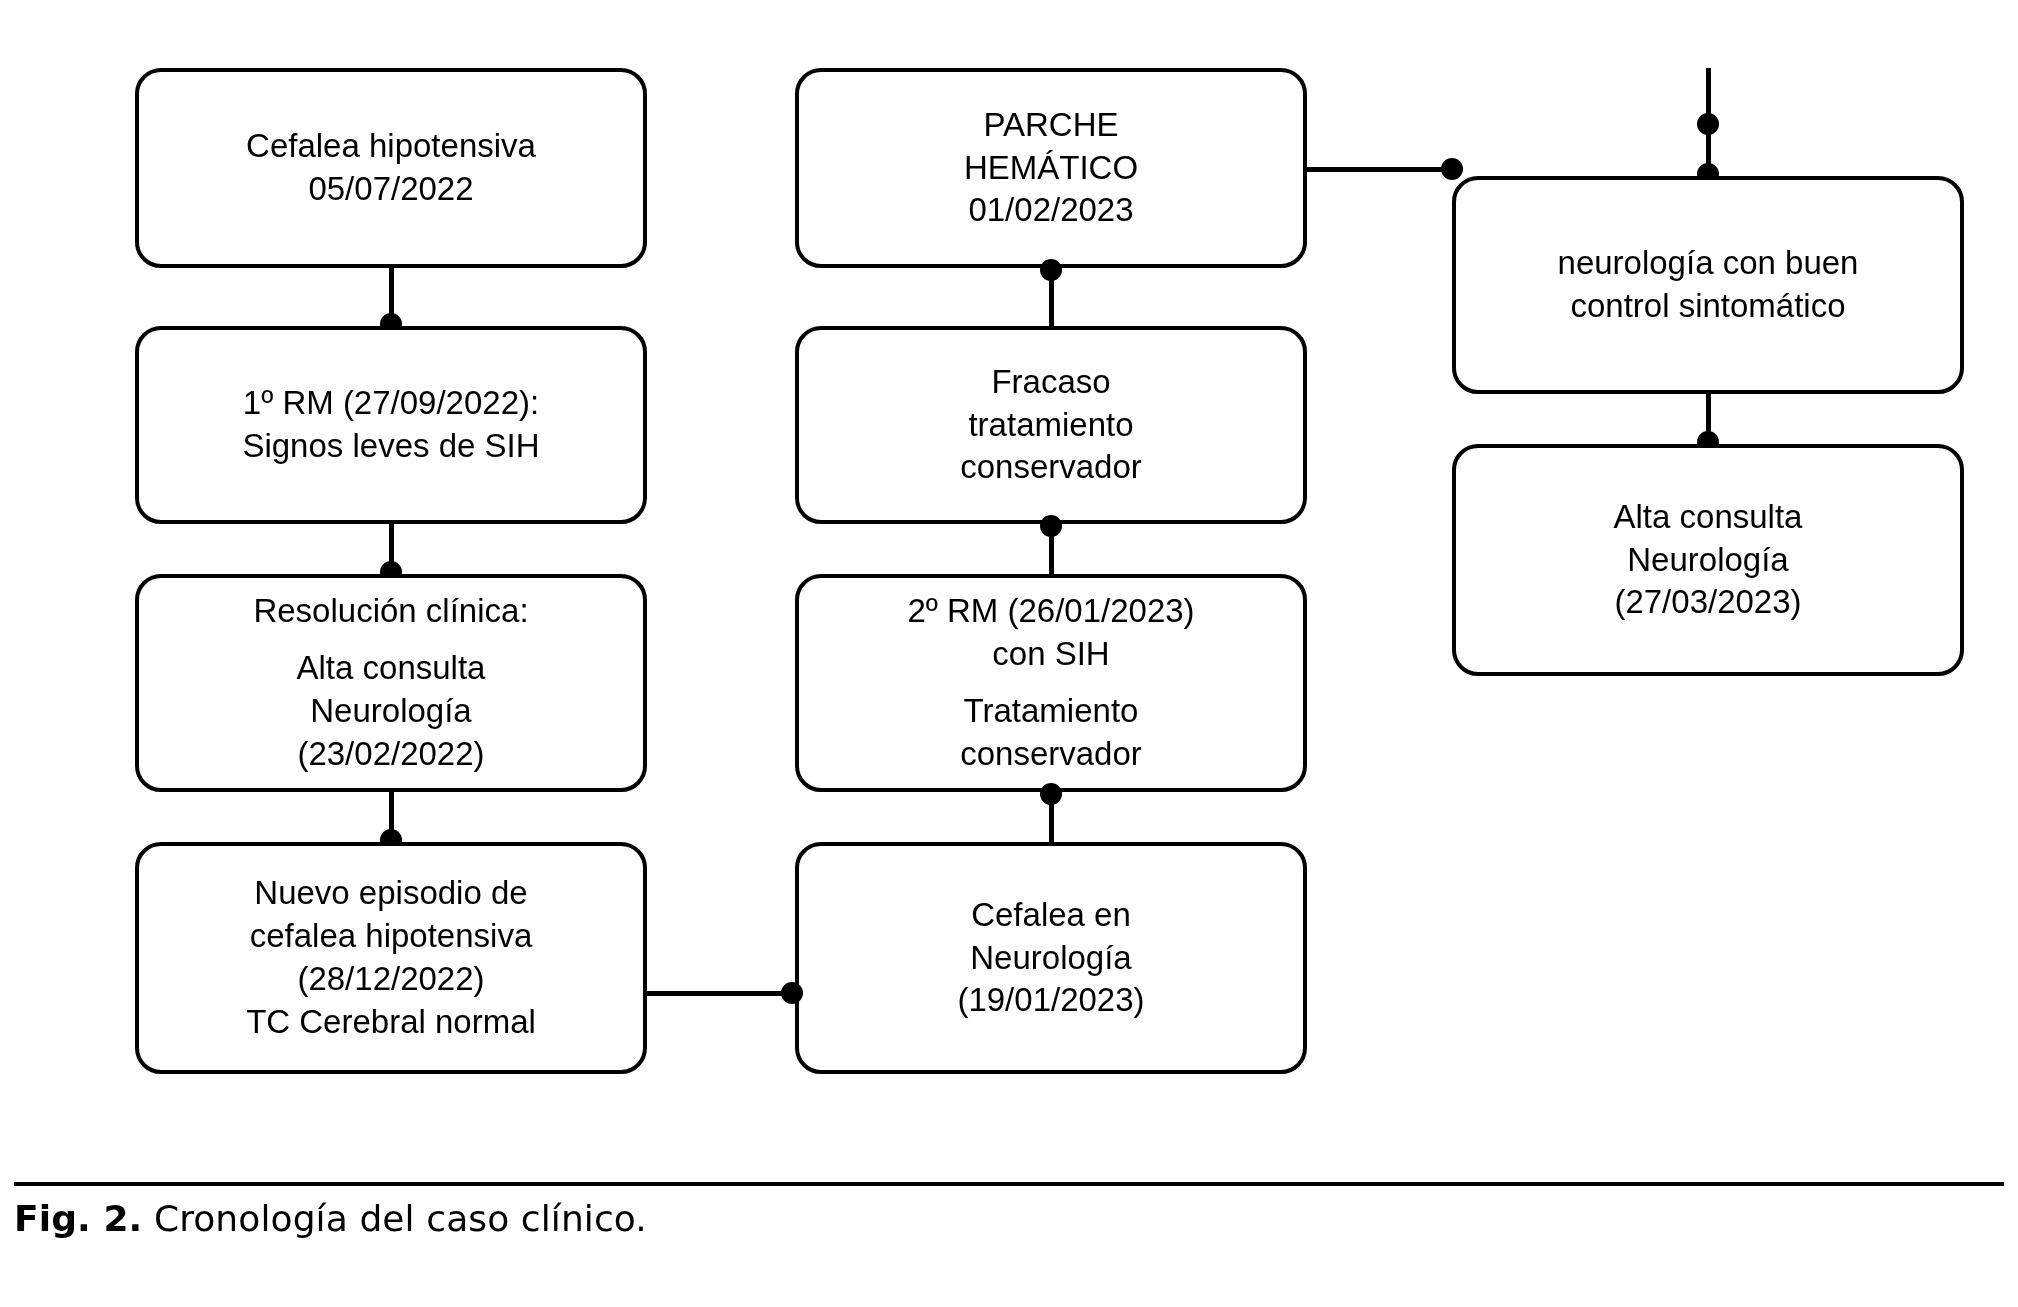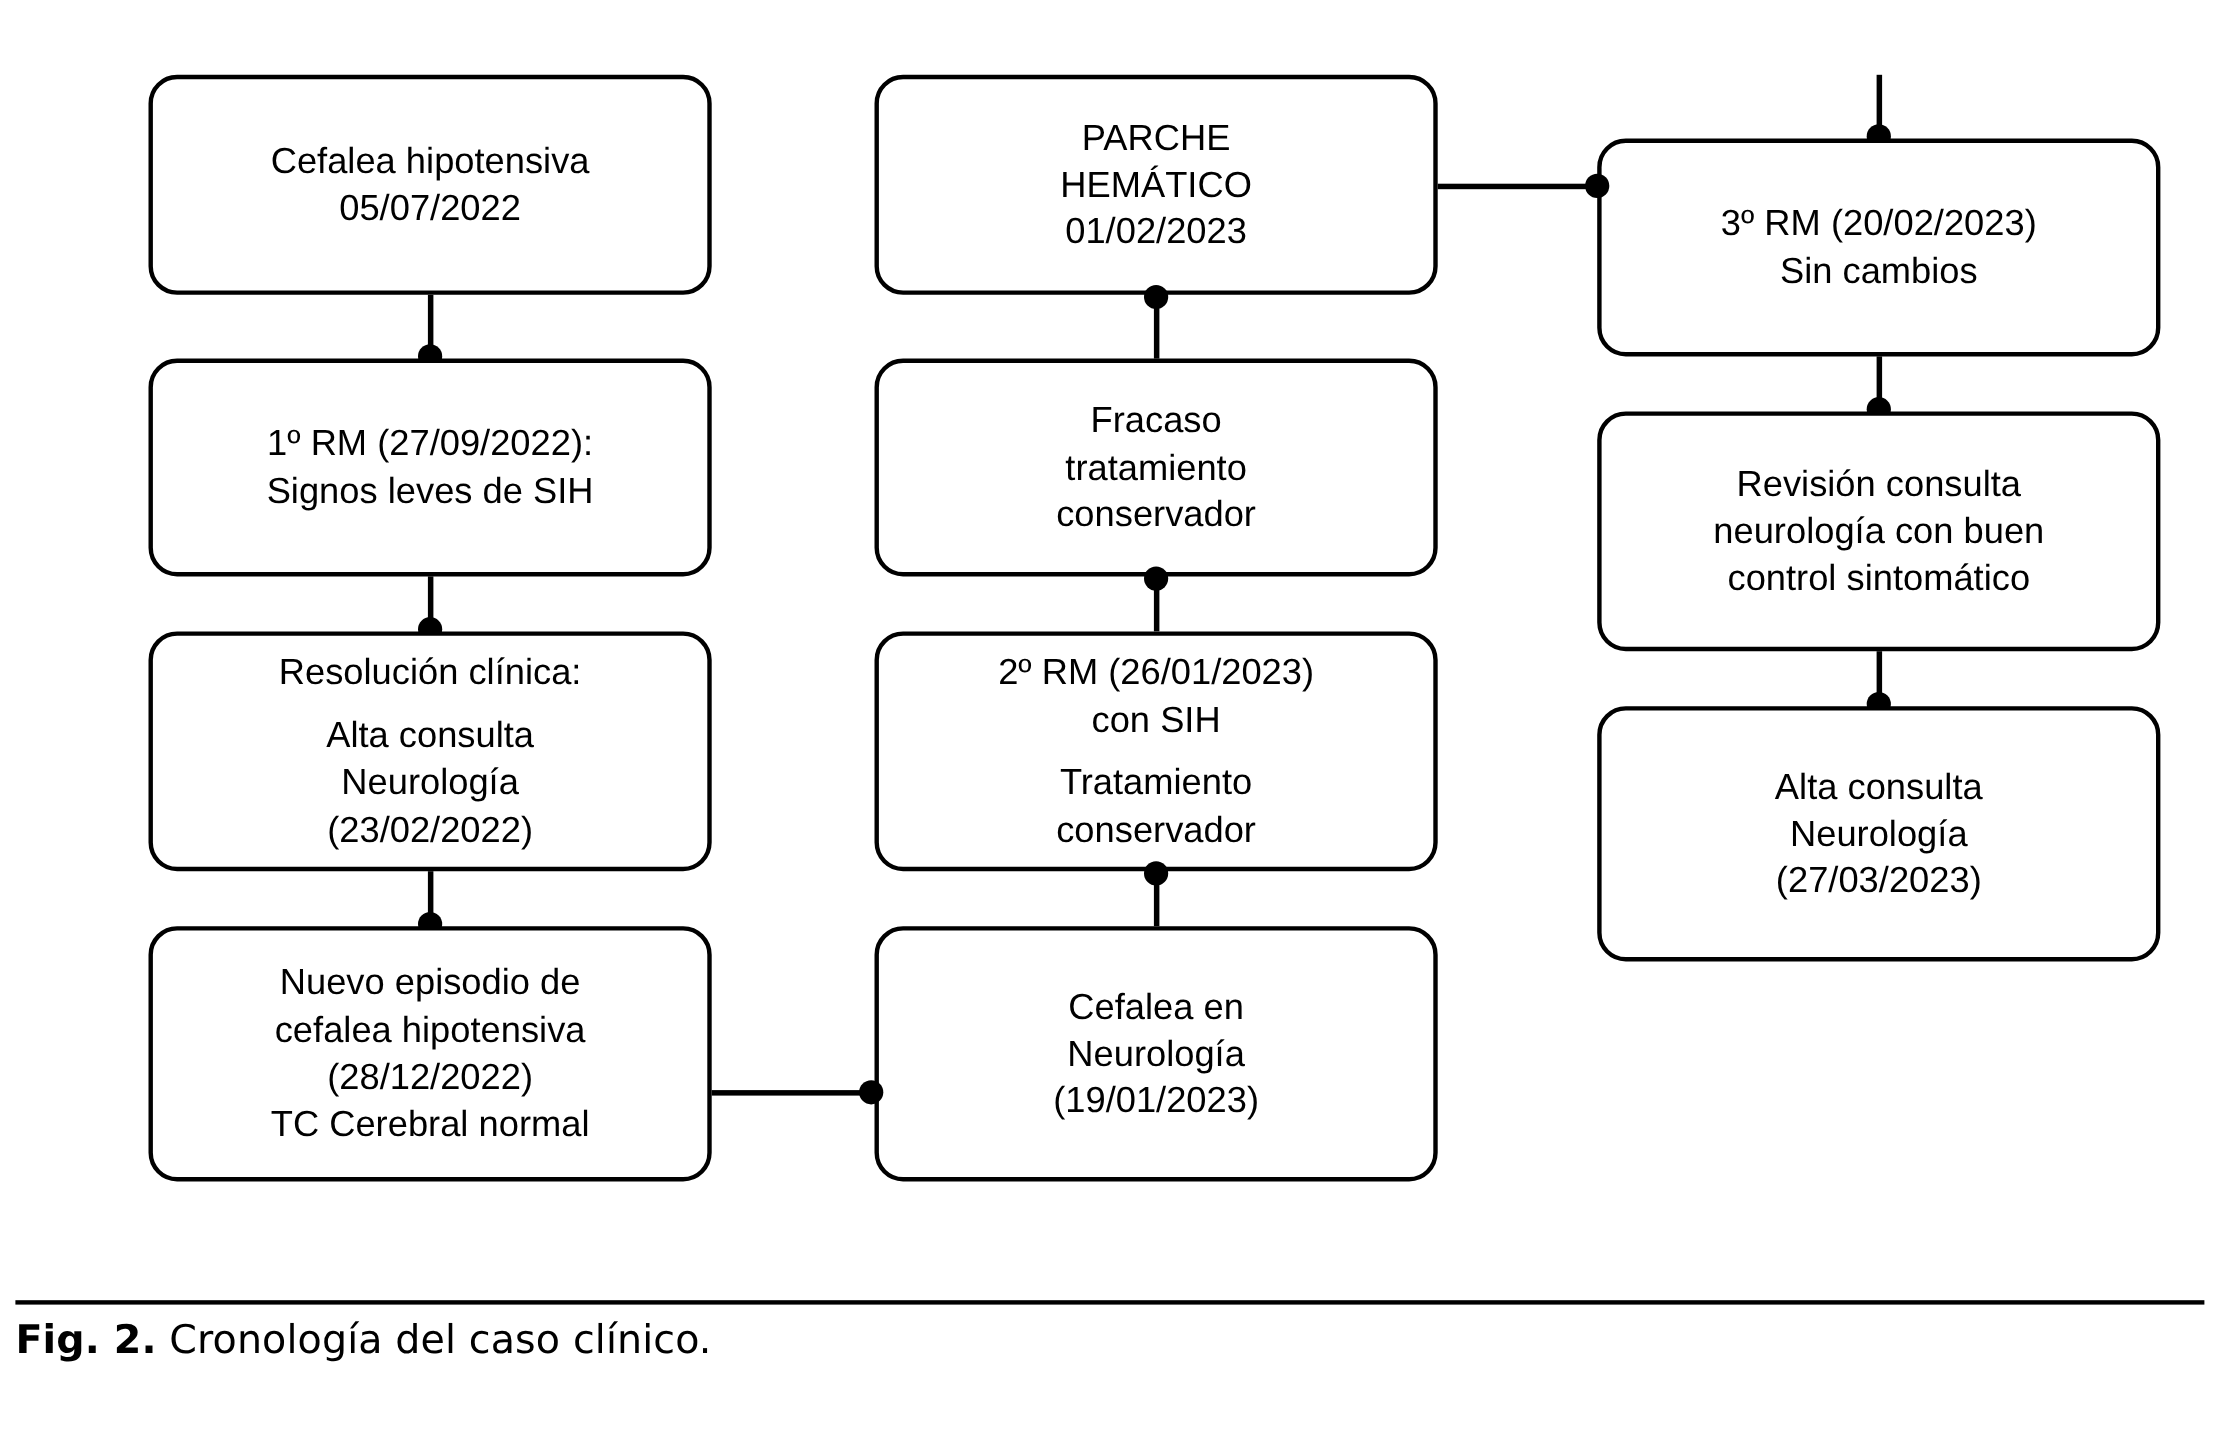--- a/index.html
+++ b/index.html
@@ -257,32 +257,27 @@
     </div>
 
     <div class="col col-3">
 
 
       <div class="vconn gap1">
         <span class="stem"></span>
         <span class="dot"></span>
       </div>
 
-      <div class="node row-h2">
-        <span class="line">3º RM (20/02/2023)</span>
-        <span class="line">Sin cambios</span>
-      </div>
 
       <div class="vconn gap2">
         <span class="stem"></span>
         <span class="dot"></span>
       </div>
 
       <div class="node row-h3">
-        <span class="line">Revisión consulta</span>
         <span class="line">neurología con buen</span>
         <span class="line">control sintomático</span>
       </div>
 
       <div class="vconn gap3">
         <span class="stem"></span>
         <span class="dot"></span>
       </div>
 
       <div class="node row-h4">

